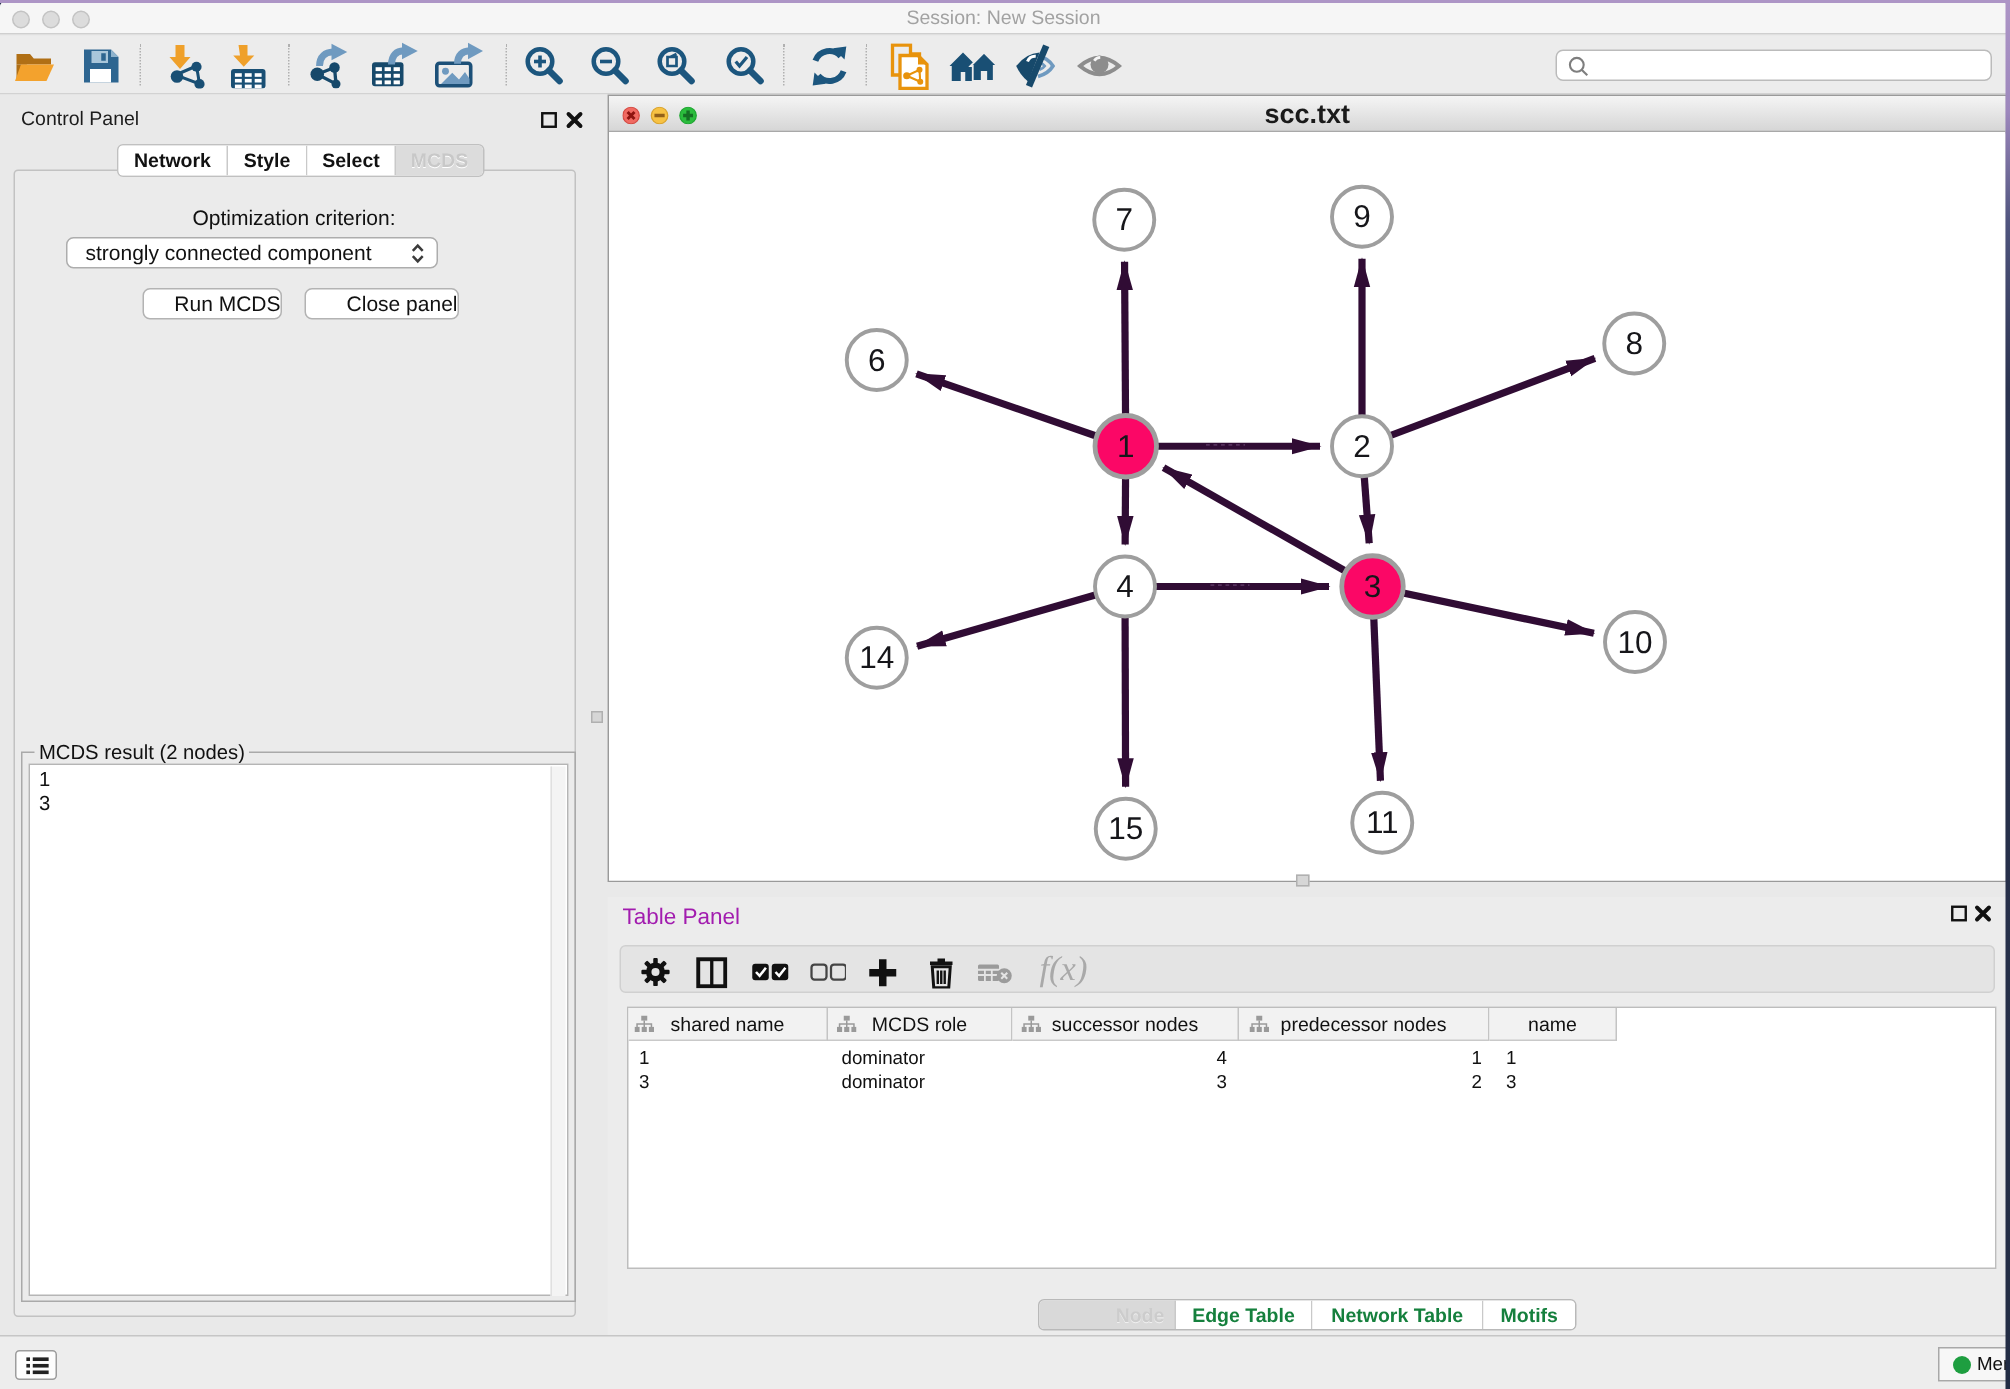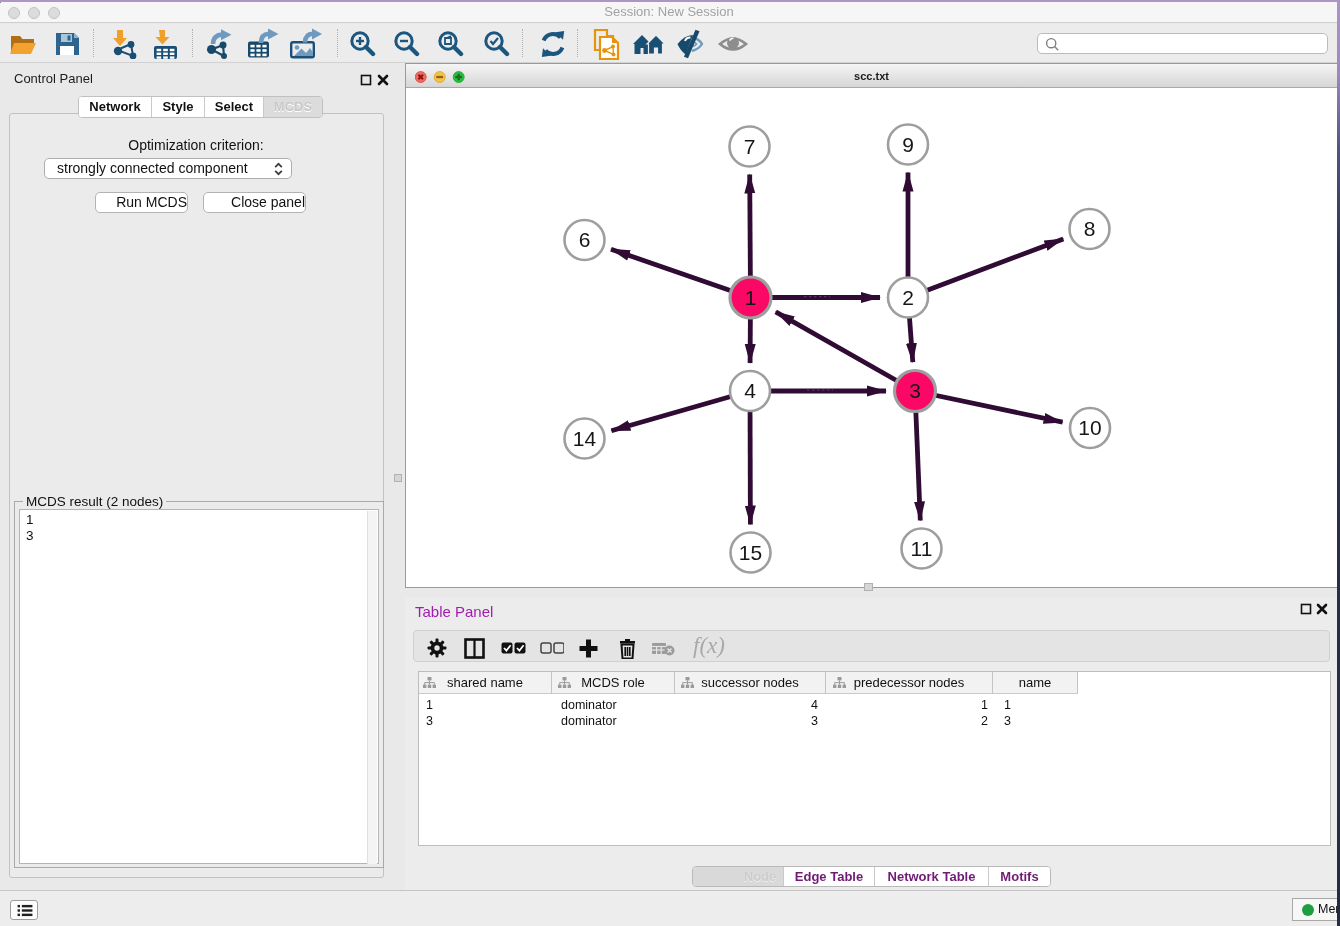--- a/index.html
+++ b/index.html
@@ -29,36 +29,36 @@
 #fieldset { position:absolute; left:14px; top:438px; width:370px; height:367px; border:1px solid #a9a9a9;text-align:right; }
 #fieldset-label { position:absolute; left:8px; top:-8px; background:#ebebeb; padding:0 3px; font-size:13.5px; color:#111; }
 #fs-inner { position:absolute; left:4px; top:7px; width:360px; height:355px; background:#fff; border:1px solid #b5b5b5; }
 #fs-scroll { position:absolute; right:1px; top:1px; width:10px; height:353px; background:#f4f4f4; border-left:1px solid #e0e0e0; }
 
 #vsplit { position:absolute; left:392px; top:63px; width:13px; height:827px; background:#e9e9e9; }
 #vsplit-handle { position:absolute; left:2px; top:411px; width:8px; height:8px; background:#d6d6d6; border:1px solid #b0b0b0; }
 
 #netwin { position:absolute; left:405px; top:63px; width:933px; height:525px; border:1px solid #9a9a9a; background:#fff; }
 #nw-title { position:absolute; left:0; top:0; width:931px; height:24px; background:linear-gradient(#f5f5f5, #d6d6d6); border-bottom:1px solid #a8a8a8; }
-#nw-title-text { position:absolute; width:100%; text-align:center; font-size:11px; font-weight:bold; color:#1a1a1a; line-height:24px; }
+#nw-title-text { position:absolute; width:100%; text-align:center; font-size:18px; font-weight:bold; color:#1a1a1a; line-height:24px; }
 #canvas { position:absolute; left:0; top:25px; width:931px; height:498px; background:#fff; }
 #hsplit-handle { position:absolute; left:864px; top:583px; width:9px; height:8px; background:#d6d6d6; border:1px solid #b0b0b0; z-index:5; }
 
 #tpanel { position:absolute; left:405px; top:598px; width:933px; height:292px; background:#ececec; }
 #tp-title { position:absolute; left:10px; top:5px; font-size:15px; color:#a21caf; }
 #tp-toolbar { position:absolute; left:8px; top:32px; width:917px; height:32px; background:#e4e4e4; border:1px solid #d0d0d0; border-radius:4px; }
 #tbl { position:absolute; left:13px; top:73px; width:913px; height:175px; background:#fff; border:1px solid #bdbdbd; }
 #tbl-header { position:absolute; left:0; top:0; width:911px; height:23px; }
 .th { position:absolute; top:0; height:22px; border-right:1px solid #c4c4c4; border-bottom:1px solid #c9c9c9; font-size:13px; color:#111; line-height:22px; text-align:center; background:#f2f2f2; }
 .row { position:absolute; left:0; width:911px; height:16px; font-size:12.5px; color:#111; }
 .cell { position:absolute; top:0; height:16px; line-height:16px; }
 .hicon { position:absolute; top:5px; }
 
 #btabs { position:absolute; left:287px; top:268px; height:21px; display:flex; border:1px solid #b9b9b9; border-radius:4px; overflow:hidden; background:#fff; }
-.btab { font-size:13px; font-weight:bold; color:#701a75; background:#fff; border-right:1px solid #c9c9c9; text-align:center; line-height:19px; }
+.btab { font-size:13px; font-weight:bold; color:#15803d; background:#fff; border-right:1px solid #c9c9c9; text-align:center; line-height:19px; }
 
 #statusbar { position:absolute; left:0; top:890px; width:1338px; height:36px; background:#ededed; border-top:1px solid #c6c6c6; }
 #listbtn { position:absolute; left:10px; top:9px; width:28px; height:20px; background:#fdfdfd; border:1px solid #9d9d9d; border-radius:3px; }
 #membtn { position:absolute; left:1292px; top:7px; width:74px; height:23px; background:#f7f7f7; border:1px solid #a8a8a8; font-size:13px; color:#111; }
 </style>
 </head>
 <body>
 <div id="win">
   <div id="titlebar">
     <div class="tl" style="left:8px"></div>

